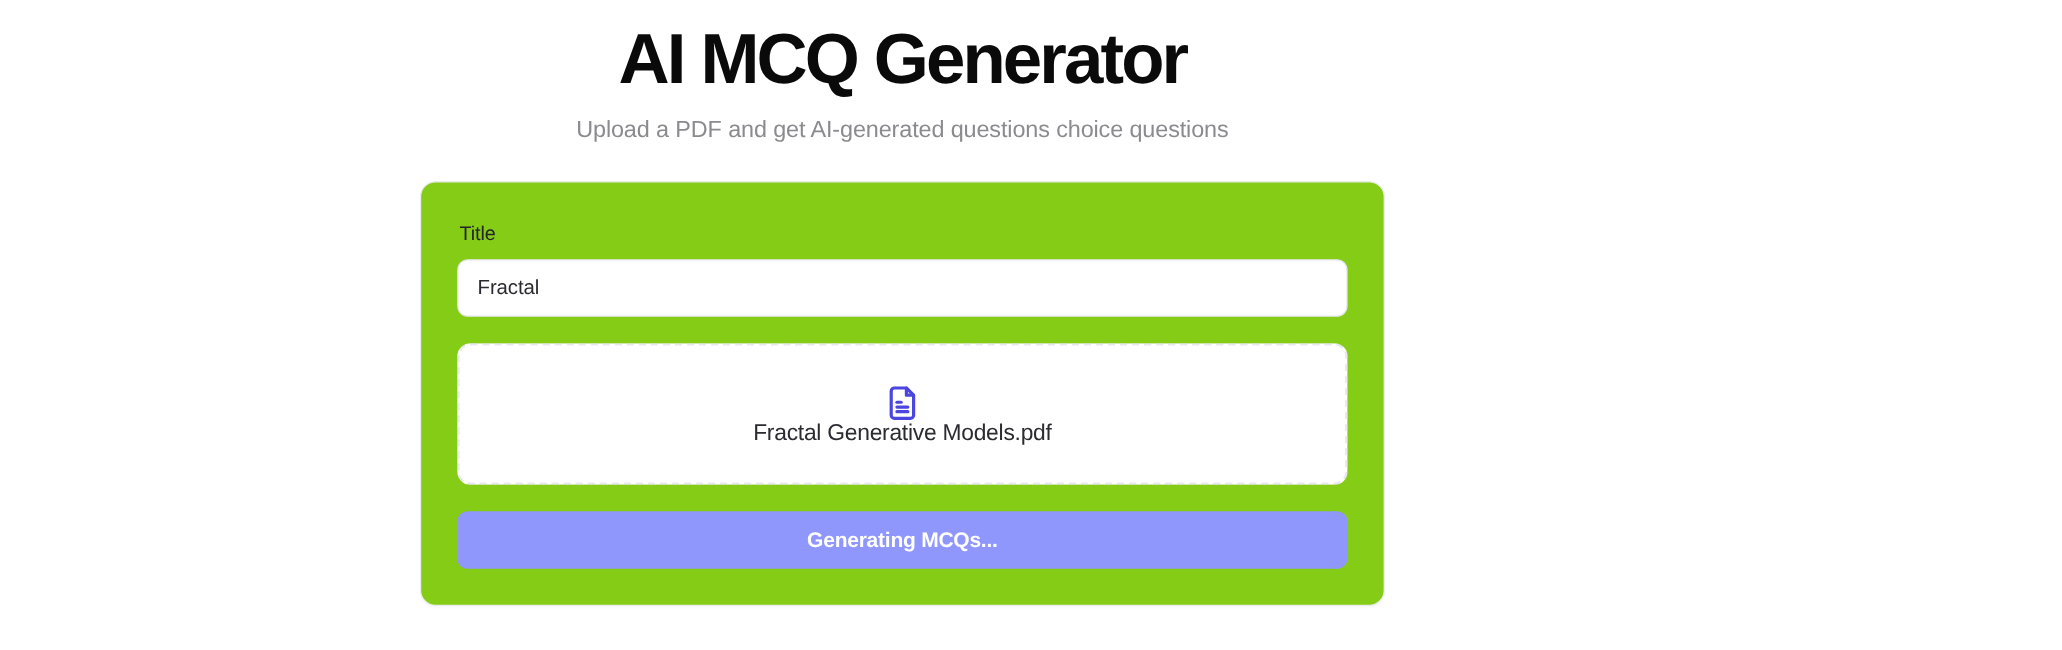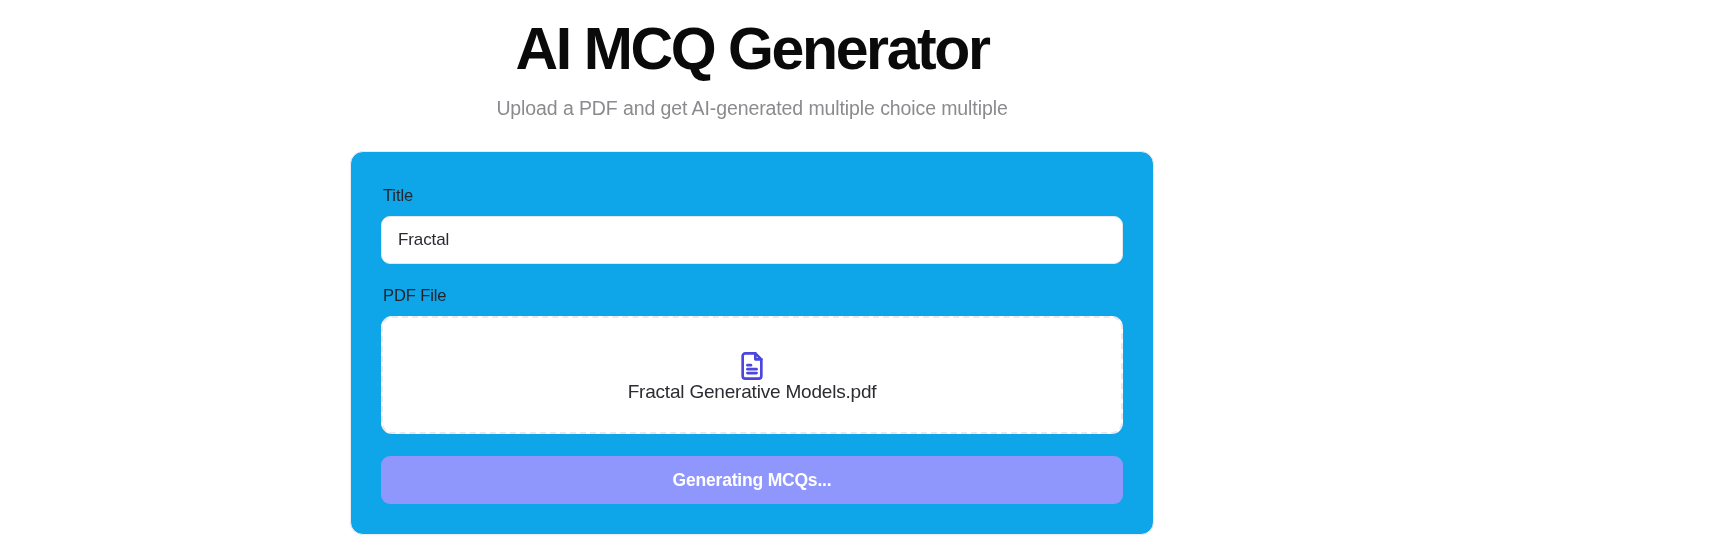--- a/index.html
+++ b/index.html
@@ -47,21 +47,21 @@
     letter-spacing: -0.1px;
     margin: 14px 0 0 0;
     line-height: 1.3;
   }
 
   
   .card {
     margin-top: 30px;
     width: 804px;
     box-sizing: border-box;
-    background: #0ea5e9;
+    background: #84cc16;
     border: 1px solid #ececf0;
     border-radius: 13px;
     padding: 34px 30px 30px 30px;
     box-shadow: 0 1px 2px rgba(16,17,26,0.03);
   }
 
   .field {
     margin-bottom: 22px;
   }
   .field:last-of-type {
@@ -142,32 +142,31 @@
     text-align: center;
   }
 </style>
 </head>
 <body>
 
 <div class="page">
 
   <div class="header">
     <h1 class="app-title">AI MCQ Generator</h1>
-    <p class="app-subtitle">Upload a PDF and get AI-generated multiple choice multiple</p>
+    <p class="app-subtitle">Upload a PDF and get AI-generated questions choice questions</p>
   </div>
 
   <div class="card">
 
     <div class="field">
       <label class="field-label">Title</label>
       <input class="text-input" type="text" value="Fractal" style="">
     </div>
 
     <div class="field">
-      <label class="field-label">PDF File</label>
 
       <div class="dropzone">
         <span class="file-icon-wrap">
           <svg class="file-icon" viewBox="0 0 24 24" fill="none" stroke="#4b46e0" stroke-width="2" stroke-linecap="round" stroke-linejoin="round">
             <path d="M14.5 2.5H7a2 2 0 0 0-2 2v15a2 2 0 0 0 2 2h10a2 2 0 0 0 2-2V7z"></path>
             <path d="M14.5 2.5V7H19"></path>
             <line x1="8.6" y1="11.4" x2="11.2" y2="11.4"></line>
             <line x1="8.6" y1="14.4" x2="15.4" y2="14.4"></line>
             <line x1="8.6" y1="17.3" x2="15.4" y2="17.3"></line>
           </svg>

